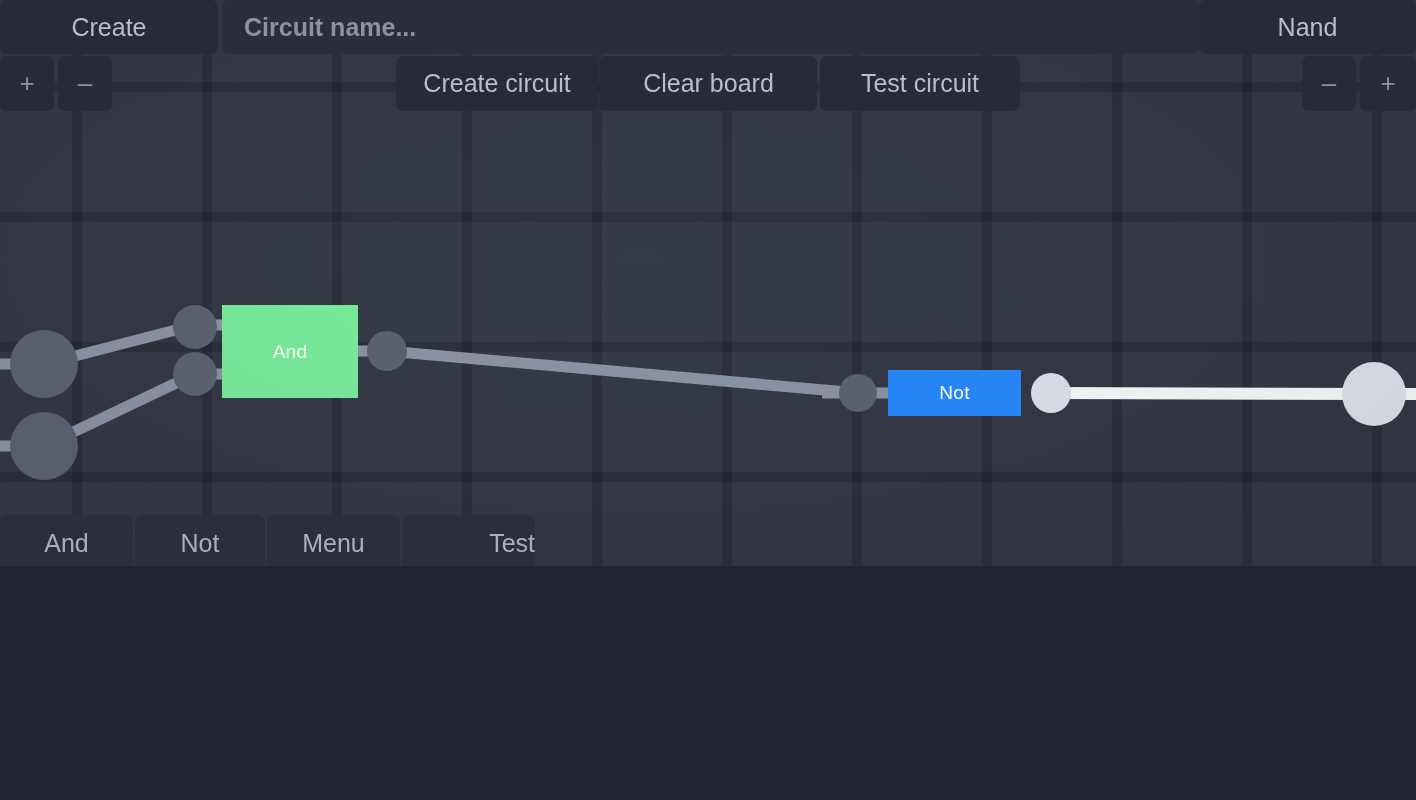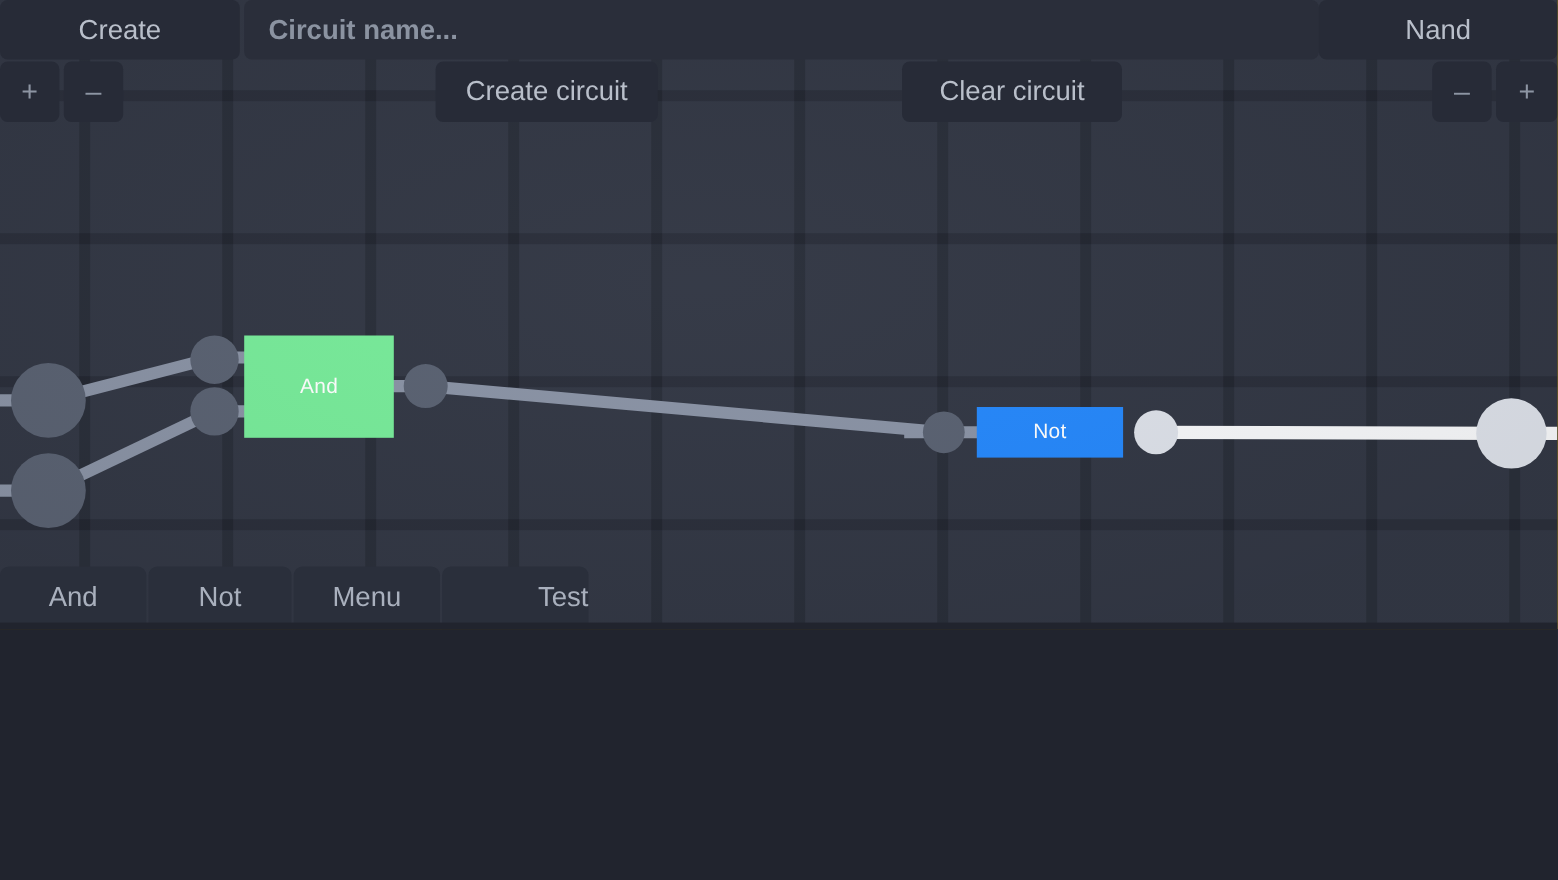--- a/index.html
+++ b/index.html
@@ -172,22 +172,25 @@
       <div class="tbtn sq" style="left:0px; top:0px; width:54px; height:55px;">
         <span>+</span>
       </div>
       <div class="tbtn sq" style="left:58px; top:0px; width:54px; height:55px;">
         <span>–</span>
       </div>
 
       <div class="tbtn" style="left:396px; top:0px; width:202px; height:55px;">
         <span>Create circuit</span>
       </div>
+      <div class="tbtn" style="left:600px; top:0px; width:217px; height:55px;">
+        <span>Clear board</span>
+      </div>
       <div class="tbtn" style="left:820px; top:0px; width:200px; height:55px;">
-        <span>Clear circuit</span>
+        <span>Test circuit</span>
       </div>
 
       <div class="tbtn sq" style="left:1302px; top:0px; width:54px; height:55px;">
         <span>–</span>
       </div>
       <div class="tbtn sq" style="left:1360px; top:0px; width:56px; height:55px;">
         <span>+</span>
       </div>
     </div>
   </div>

